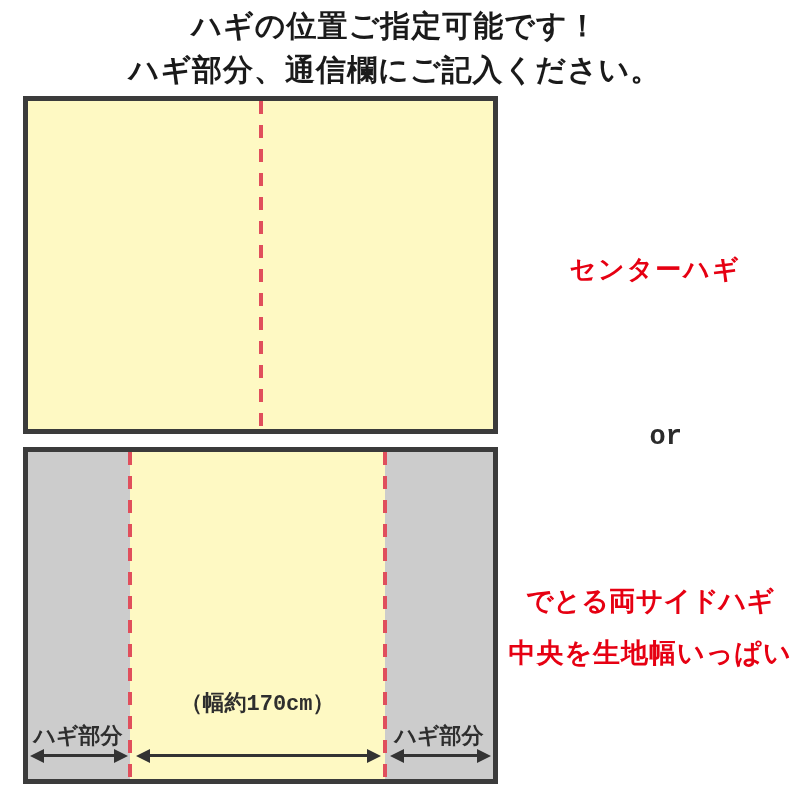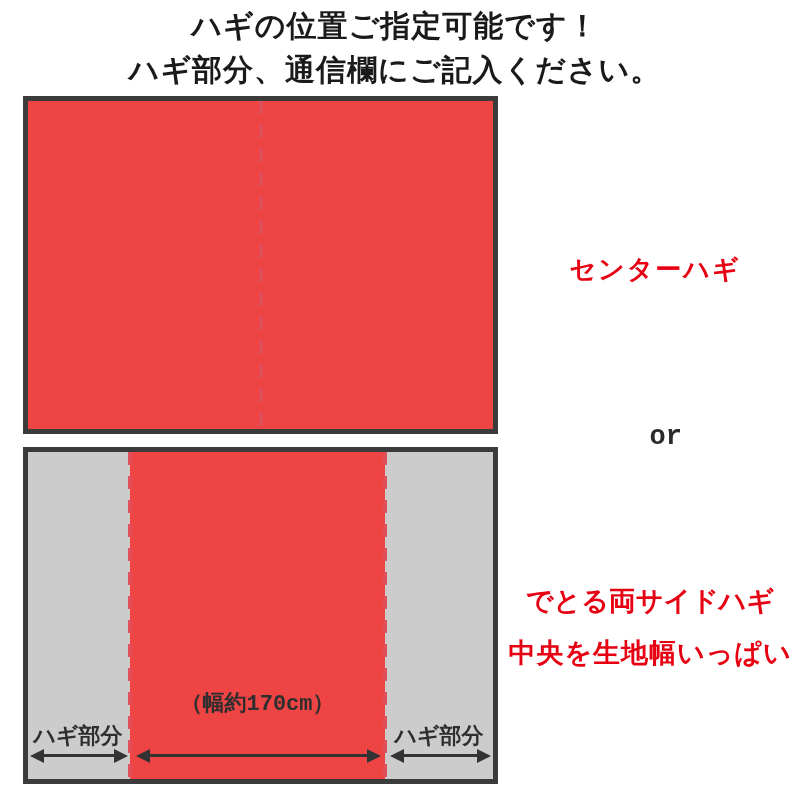--- a/index.html
+++ b/index.html
@@ -27,21 +27,21 @@
     color:var(--text-black);
     letter-spacing:1px;
     white-space:nowrap;
   }
   .hdr.l1{top:6px;}
   .hdr.l2{top:50px;}
   
   .rect{
     position:absolute;
     border:5px solid var(--border-dark);
-    background:#ef4444;
+    background:#fef9c3;
   }
   .rect-top{left:23px;top:96px;width:475px;height:338px;}
   .dash-v{
     position:absolute;top:0;bottom:0;width:4px;
     background:repeating-linear-gradient(
       to bottom,
       var(--dashed-line-red) 0 13px,
       transparent 13px 24px);
   }
   .dash-center{left:calc(50% - 2px);}

